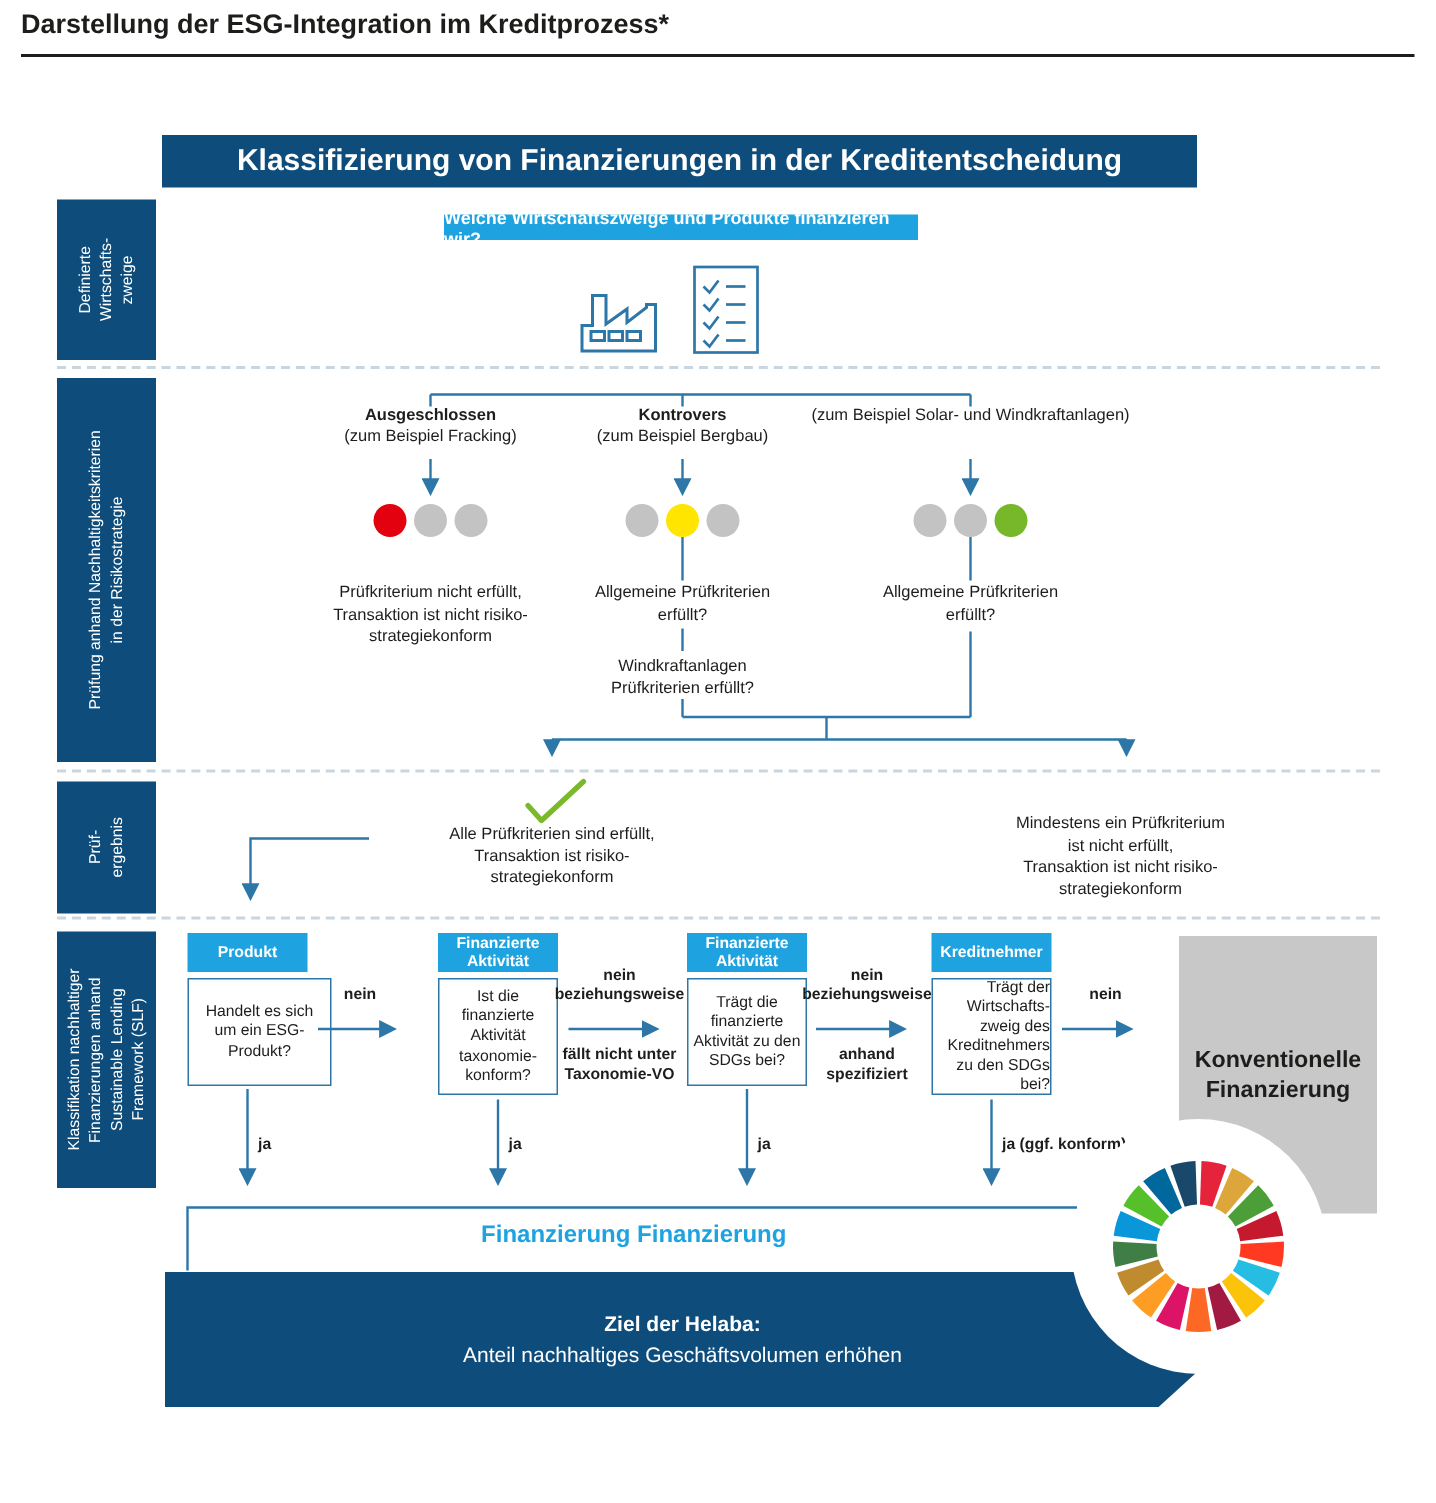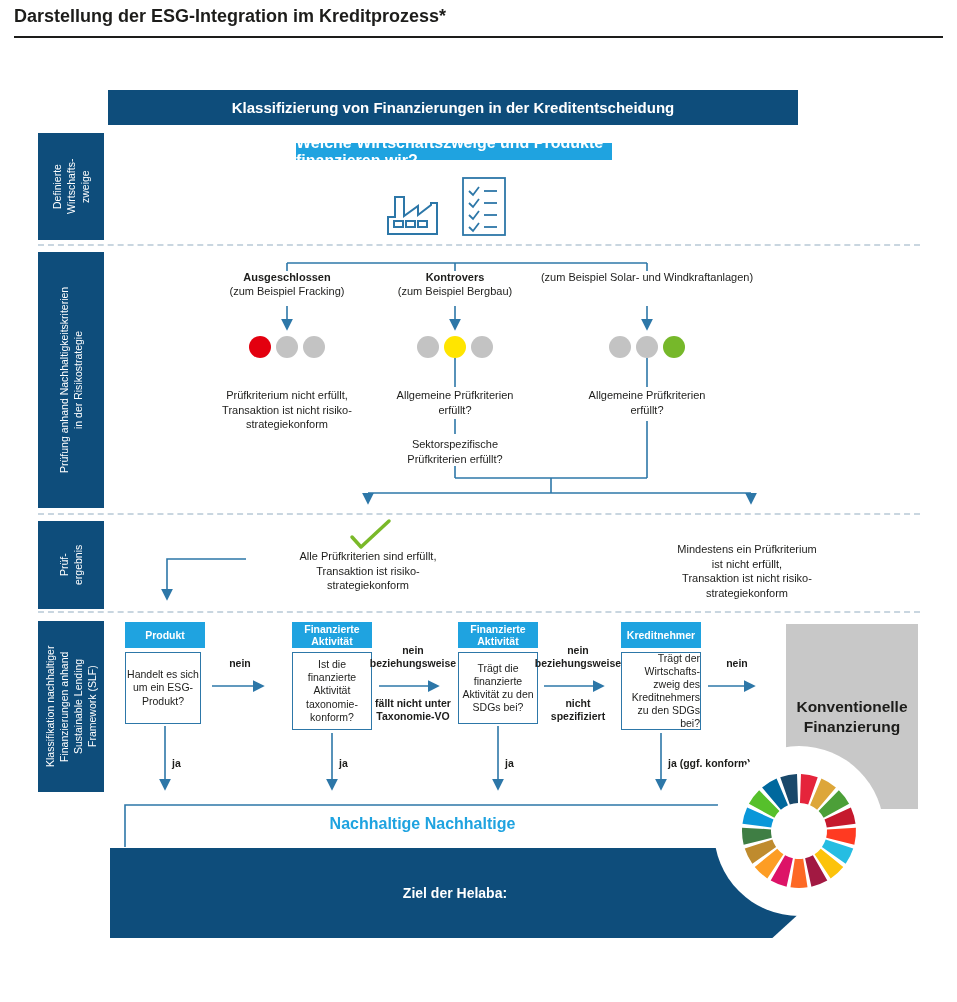--- a/index.html
+++ b/index.html
@@ -23,25 +23,25 @@
   .resulttxt{font-size:11px;line-height:1.32;}
   svg.overlay{position:absolute;left:0;top:0;z-index:6;pointer-events:none;}
   .z1{z-index:1;}
 </style>
 </head>
 <body>
 
 <div class="abs bold" style="left:14px;top:6px;font-size:18px;">Darstellung der ESG-Integration im Kreditprozess*</div>
 <div class="abs" style="left:14px;top:36px;width:929px;height:2px;background:#1d1d1b;"></div>
 
-<div class="abs navyband flexc bold" style="left:108px;top:90px;width:690px;height:35px;font-size:15px;">
+<div class="abs navyband flexc bold" style="left:108px;top:90px;width:690px;height:35px;font-size:20px;">
   <span>Klassifizierung von Finanzierungen in der Kreditentscheidung</span>
 </div>
 
-<div class="abs flexc bold" style="left:296px;top:143px;width:316px;height:17px;background:var(--cyan);color:#fff;font-size:16px;">
+<div class="abs flexc bold" style="left:296px;top:143px;width:316px;height:17px;background:var(--cyan);color:#fff;font-size:12px;">
   <span>Welche Wirtschaftszweige und Produkte finanzieren wir?</span>
 </div>
 
 <div class="abs sideband pre" style="left:38px;top:133px;width:66px;height:107px;">Definierte
 Wirtschafts-
 zweige</div>
 <div class="abs sideband pre" style="left:38px;top:252px;width:66px;height:256px;">Prüfung anhand Nachhaltigkeitskriterien
 in der Risikostrategie</div>
 <div class="abs sideband pre" style="left:38px;top:521px;width:66px;height:88px;">Prüf-
 ergebnis</div>
@@ -80,35 +80,35 @@
   <div class="dot" style="left: 609px; background: rgb(195, 195, 195);"></div>
   <div class="dot" style="left: 636px; background: rgb(195, 195, 195);"></div>
   <div class="dot" style="left: 663px; background: rgb(118, 184, 42);"></div>
 </div>
 
 <div class="abs center pre resulttxt" style="left:177px;top:388px;width:220px;">Prüfkriterium nicht erfüllt,
 Transaktion ist nicht risiko-
 strategiekonform</div>
 <div class="abs center pre resulttxt" style="left:345px;top:388px;width:220px;">Allgemeine Prüfkriterien
 erfüllt?</div>
-<div class="abs center pre resulttxt" style="left:345px;top:437px;width:220px;">Sektorspezifische
+<div class="abs center pre resulttxt" style="left:345px;top:437px;width:220px;">Windkraftanlagen
 Prüfkriterien erfüllt?</div>
 <div class="abs center pre resulttxt" style="left:537px;top:388px;width:220px;">Allgemeine Prüfkriterien
 erfüllt?</div>
 
 <div class="abs center pre resulttxt" style="left:258px;top:549px;width:220px;">Alle Prüfkriterien sind erfüllt,
 Transaktion ist risiko-
 strategiekonform</div>
 <div class="abs center pre resulttxt" style="left:637px;top:542px;width:220px;">Mindestens ein Prüfkriterium
 ist nicht erfüllt,
 Transaktion ist nicht risiko-
 strategiekonform</div>
 
 <div class="abs cyanhead pre" style="left:125px;top:622px;width:80px;height:26px;">Produkt</div>
-<div class="abs qbox pre" style="left:125px;top:652px;width:76px;height:72px;">Handelt es sich
+<div class="abs qbox pre" style="left:125px;top:652px;width:96px;height:72px;">Handelt es sich
 um ein ESG-
 Produkt?</div>
 
 <div class="abs cyanhead pre" style="left:292px;top:622px;width:80px;height:26px;">Finanzierte
 Aktivität</div>
 <div class="abs qbox pre" style="left:292px;top:652px;width:80px;height:78px;">Ist die finanzierte
 Aktivität
 taxonomie-
 konform?</div>
 
@@ -126,37 +126,38 @@
 Kreditnehmers
 zu den SDGs bei?</div>
 
 <div class="abs center pre lbl" style="left:200px;top:657px;width:80px;">nein</div>
 <div class="abs center pre lbl" style="left:368px;top:644px;width:90px;">nein
 beziehungsweise</div>
 <div class="abs center pre lbl" style="left:368px;top:697px;width:90px;">fällt nicht unter
 Taxonomie-VO</div>
 <div class="abs center pre lbl" style="left:533px;top:644px;width:90px;">nein
 beziehungsweise</div>
-<div class="abs center pre lbl" style="left:533px;top:697px;width:90px;">nicht
+<div class="abs center pre lbl" style="left:533px;top:697px;width:90px;">anhand
 spezifiziert</div>
 <div class="abs center pre lbl" style="left:697px;top:657px;width:80px;">nein</div>
 
 <div class="abs lbl" style="left:172px;top:757px;">ja</div>
 <div class="abs lbl" style="left:339px;top:757px;">ja</div>
 <div class="abs lbl" style="left:505px;top:757px;">ja</div>
 <div class="abs lbl" style="left:668px;top:757px;">ja (ggf. konform)</div>
 
 <div class="abs flexc center pre bold z1" style="left:786px;top:624px;width:132px;height:185px;background:var(--gray_box);font-size:15.5px;line-height:1.25;">Konventionelle
 Finanzierung</div>
 
-<div class="abs center bold" style="left:125px;top:815px;width:595px;font-size:16px;color:var(--cyan);">Nachhaltige Nachhaltige</div>
+<div class="abs center bold" style="left:125px;top:815px;width:595px;font-size:16px;color:var(--cyan);">Finanzierung Finanzierung</div>
 
 <div class="abs navyband z1" style="left:110px;top:848px;width:690px;height:90px;display:flex;flex-direction:column;align-items:center;justify-content:center;
             clip-path:polygon(0 0,100% 0,100% 72%,96% 100%,0 100%);">
   <div class="bold" style="font-size:14px;line-height:1.5;">Ziel der Helaba:</div>
+  <div style="font-size:14px;line-height:1.5;">Anteil nachhaltiges Geschäftsvolumen erhöhen</div>
 </div>
 
 <svg class="overlay" width="957" height="1002" viewBox="0 0 957 1002">
   <defs>
     <marker id="arr" viewBox="0 0 8 8" refX="5.5" refY="4" markerWidth="7.5" markerHeight="7.5" orient="auto">
       <path d="M0,0 L8,4 L0,8 z" fill="var(--line)"></path>
     </marker>
   </defs>
   <g stroke="var(--line)" stroke-width="1.6" fill="none">
     <path d="M287,263 H647"></path>

